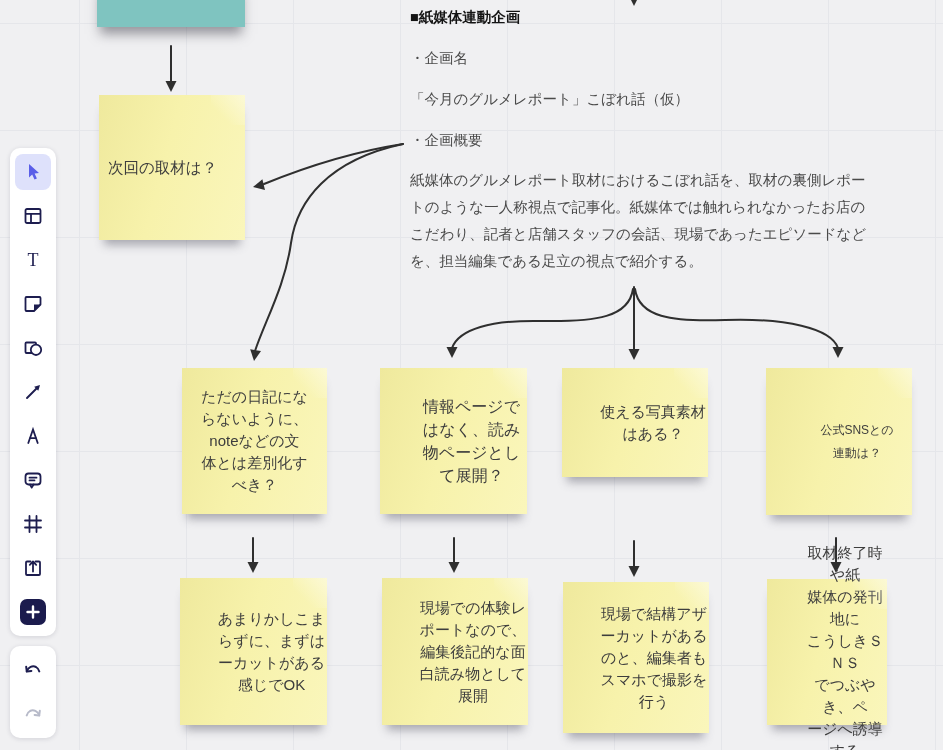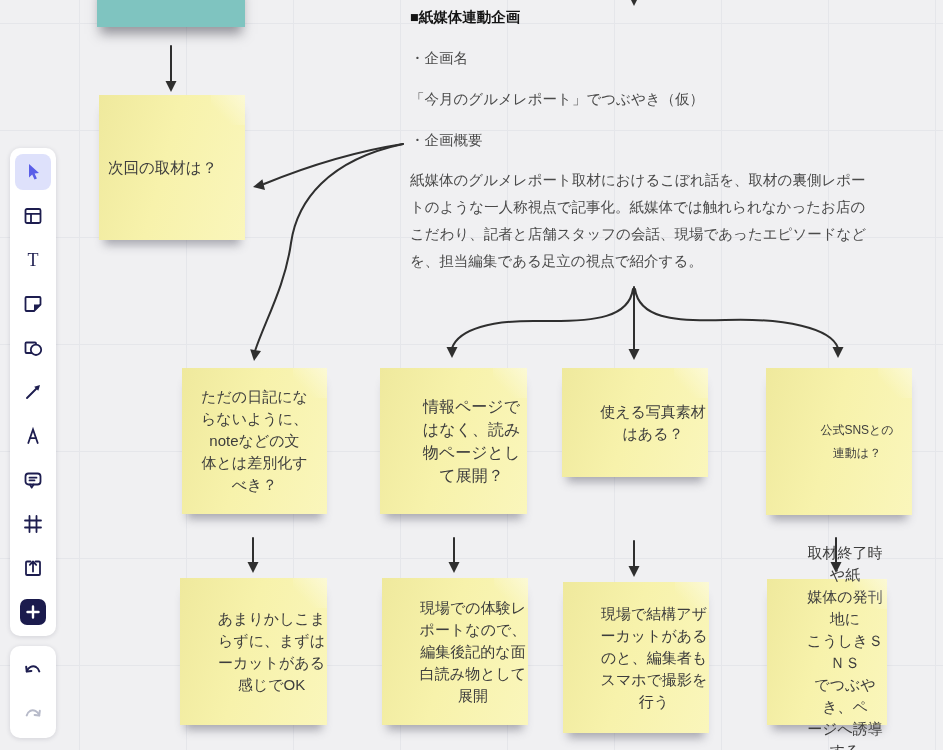--- a/index.html
+++ b/index.html
@@ -121,21 +121,21 @@
     </g>
   </svg>
 
   <div class="note n-teal"></div>
 
   <div class="note yellow n-next">次回の取材は？</div>
 
   <div class="textblock">
     <p class="tb-heading">■紙媒体連動企画</p>
     <p>・企画名</p>
-    <p>「今月のグルメレポート」でつぶやき（仮）</p>
+    <p>「今月のグルメレポート」こぼれ話（仮）</p>
     <p>・企画概要</p>
     <p class="tb-para">紙媒体のグルメレポート取材におけるこぼれ話を、取材の裏側レポー
 トのような一人称視点で記事化。紙媒体では触れられなかったお店の
 こだわり、記者と店舗スタッフの会話、現場であったエピソードなど
 を、担当編集である足立の視点で紹介する。</p>
   </div>
 
   <div class="note yellow n-q1">ただの日記にな
 らないように、
 noteなどの文

